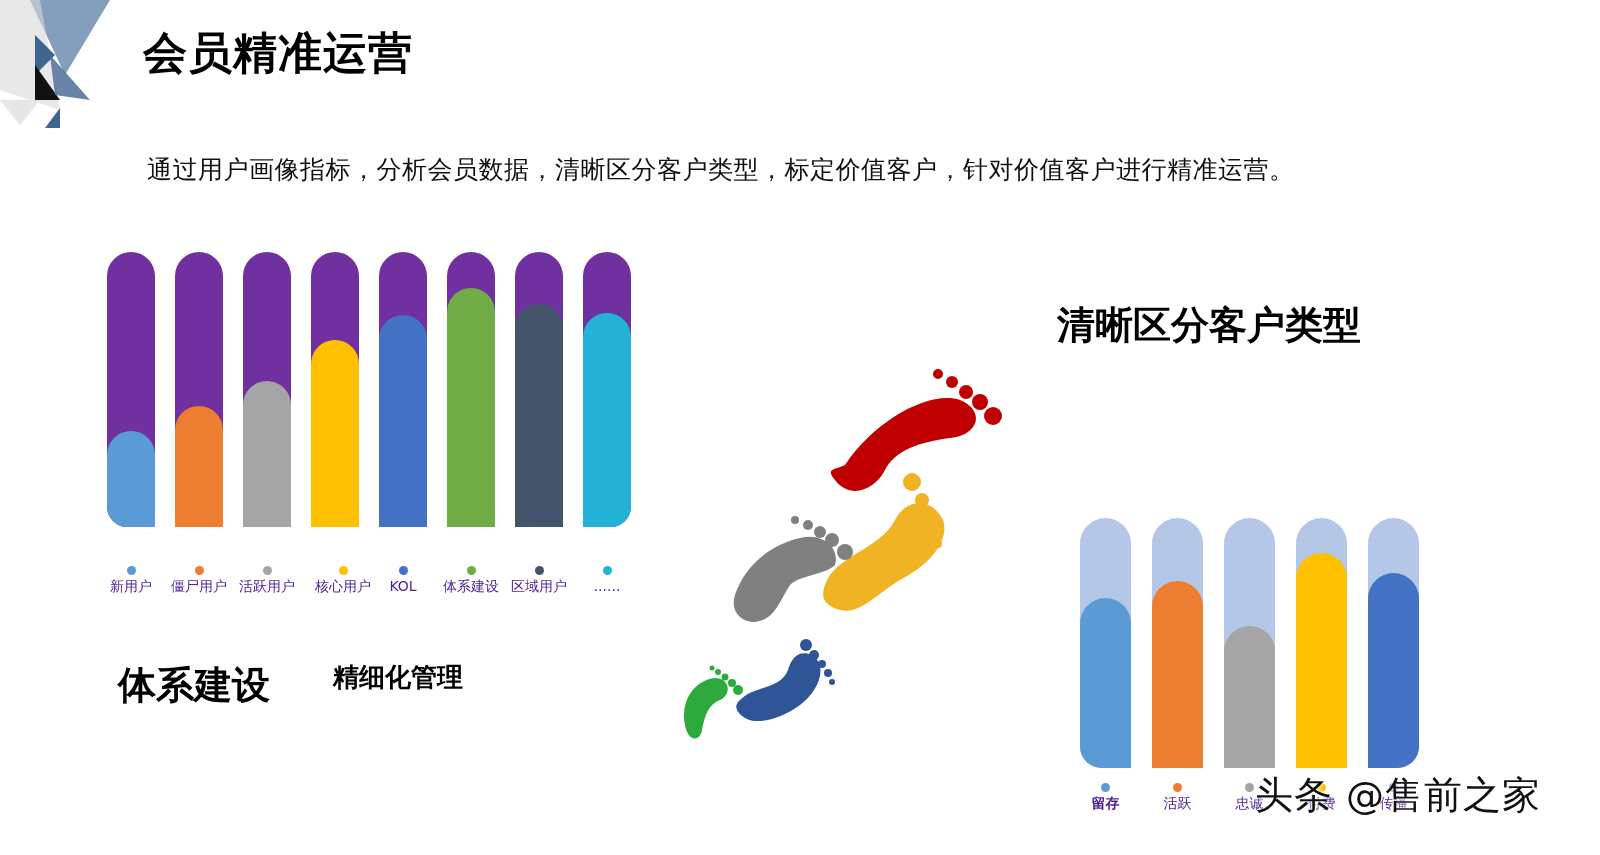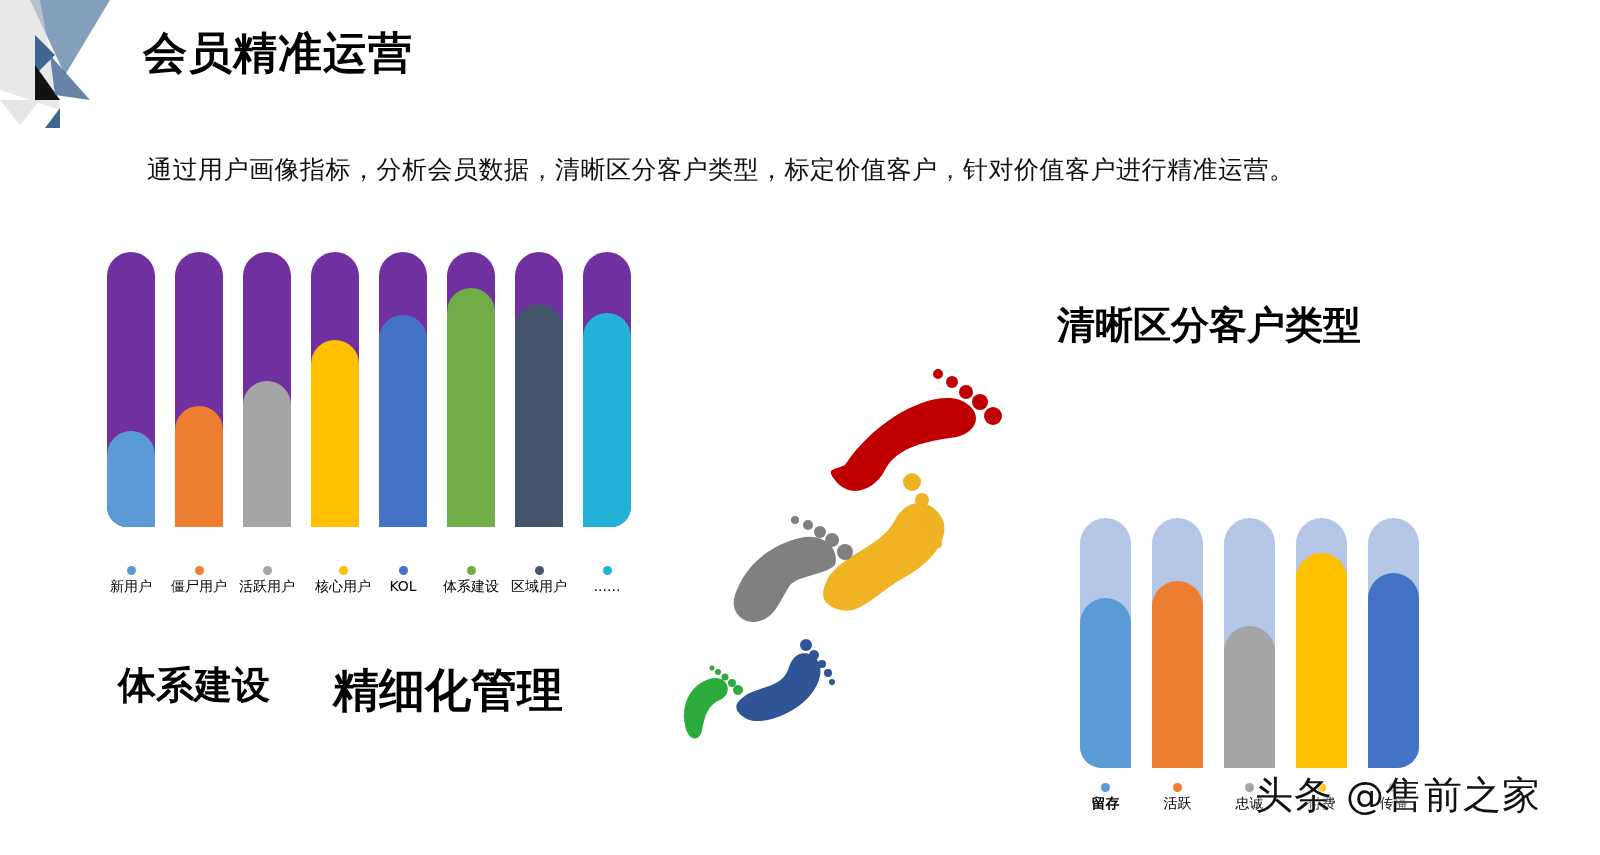--- a/index.html
+++ b/index.html
@@ -11,24 +11,24 @@
     .deco { left: 0; top: 0; width: 115px; height: 130px; }
     .title { left: 143px; top: 24px; font-size: 44px; font-weight: bold; letter-spacing: 1px; }
     .subtitle { left: 147px; top: 153px; font-size: 25px; color: #111; letter-spacing: 0.5px; }
     .chart-left { left: 107px; top: 252px; width: 528px; height: 275px; }
     .chart-right { left: 1080px; top: 518px; width: 345px; height: 250px; }
     .bar { position: absolute; bottom: 0; border-radius: 26px 26px 0 0; overflow: hidden; }
     .bar .fill { position: absolute; left: 0; right: 0; bottom: 0; border-radius: 26px 26px 0 0; }
     .bar.first { border-bottom-left-radius: 22px; }
     .bar.last { border-bottom-right-radius: 22px; }
     .legend { position: absolute; }
-    .legend-item { position: absolute; text-align: center; font-size: 14px; color: #000000; white-space: nowrap; }
+    .legend-item { position: absolute; text-align: center; font-size: 14px; color: #4c1d95; white-space: nowrap; }
     .legend-item .dot { display: block; width: 9px; height: 9px; border-radius: 50%; margin: 0 auto 3px auto; }
     .section-left-1 { left: 118px; top: 660px; font-size: 38px; font-weight: bold; }
-    .section-left-2 { left: 333px; top: 660px; font-size: 46px; font-weight: bold; }
+    .section-left-2 { left: 333px; top: 660px; font-size: 26px; font-weight: bold; }
     .section-right { left: 1057px; top: 300px; font-size: 38px; font-weight: bold; }
     .footprints { left: 660px; top: 360px; width: 360px; height: 390px; }
     .watermark { left: 1255px; top: 770px; font-size: 38px; color: #111; letter-spacing: 1px;
       text-shadow: 0 0 2px #fff, 0 0 4px #fff; }
   </style>
 </head>
 <body>
 
 <svg class="abs deco" viewBox="0 0 115 130">
   <polygon points="30,0 110,0 65,75" fill="#5b7fa6" opacity="0.75"></polygon>

